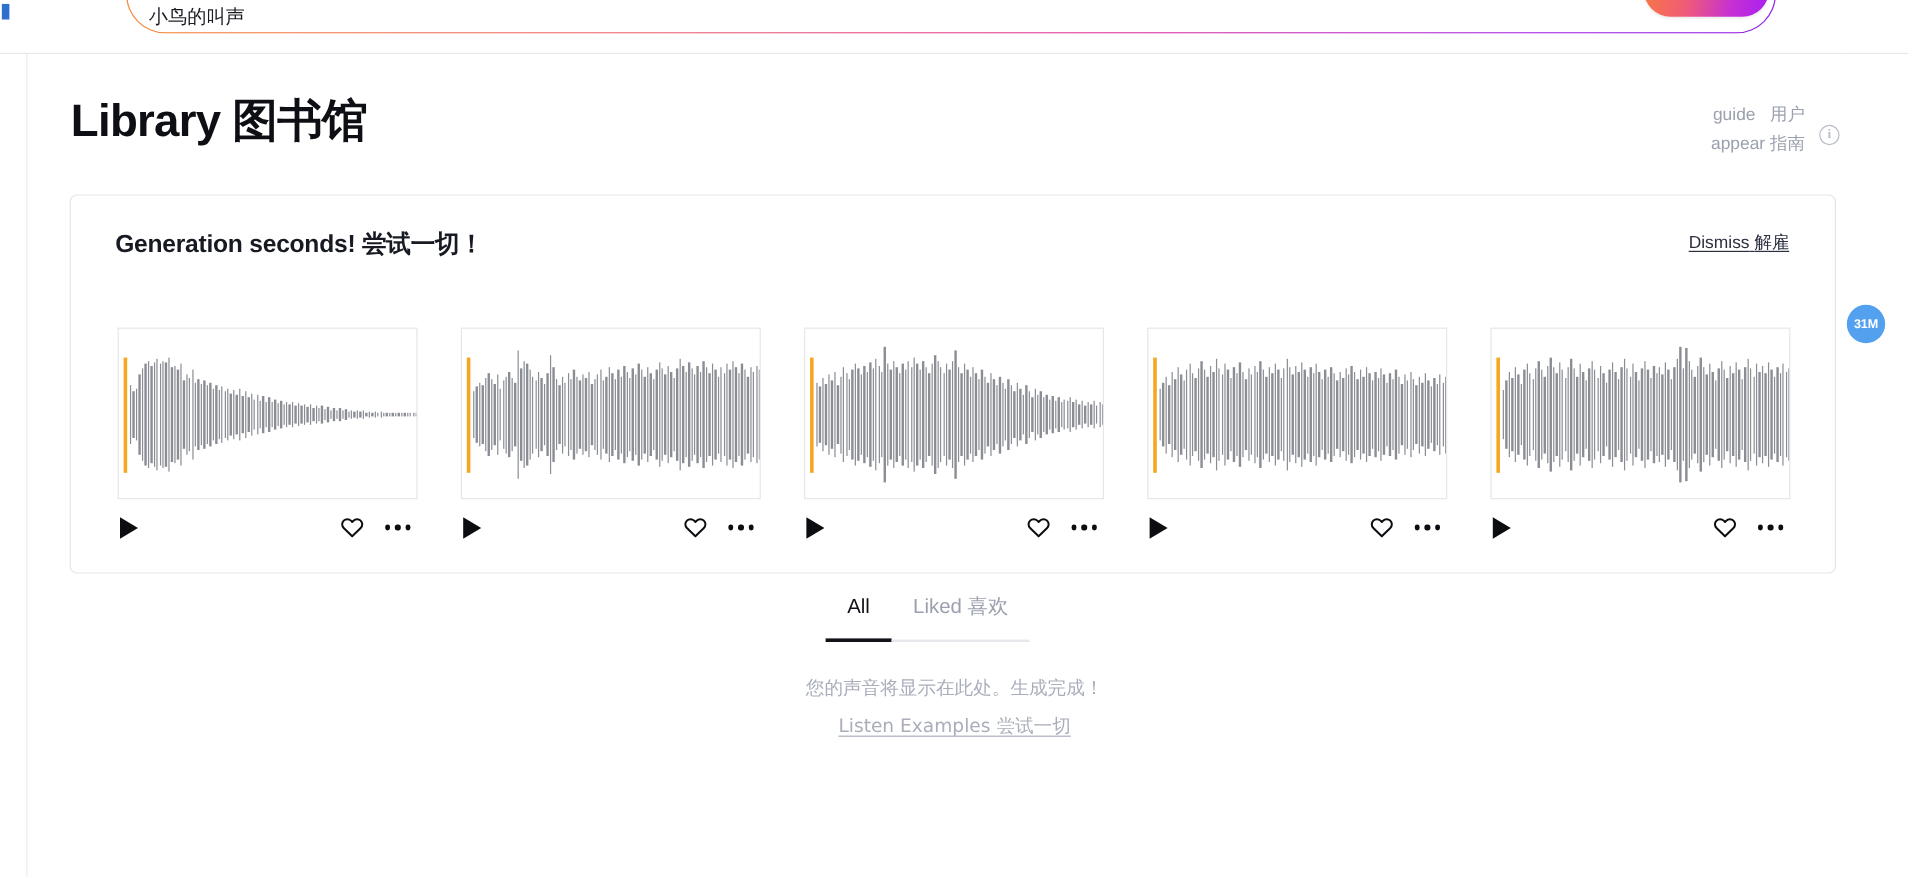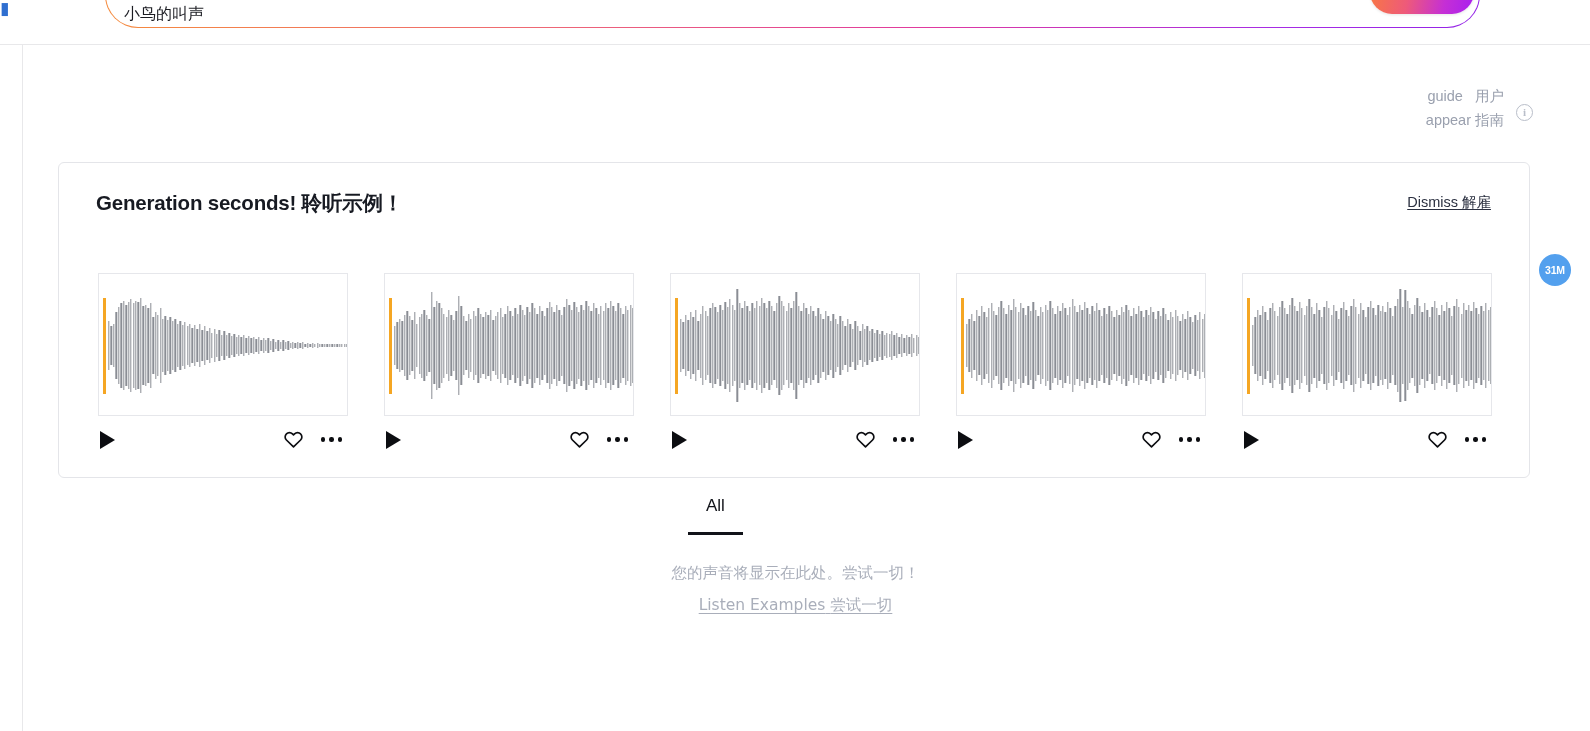--- a/index.html
+++ b/index.html
@@ -387,39 +387,43 @@
     <div class="prompt-text">小鸟的叫声</div>
 
     <div class="generate-btn">Generate</div>
   </div>
 
   <div class="left-rail-divider"></div>
   <div class="right-rail-divider"></div>
 
   <div class="page">
 
+    <div class="page-title">
+      <span>Library</span>
+      <span class="cjk">图书馆</span>
+    </div>
 
     <div class="user-guide">
       <div>
         <span>guide</span>
         &nbsp;&nbsp;<span class="cjk">用户</span>
       </div>
       <div>
         <span>appear</span>
         <span class="cjk">指南</span>
       </div>
     </div>
 
     <div class="info-icon">i</div>
 
     <div class="gen-panel">
 
       <div class="gen-head">
         <span>Generation seconds!</span>
-        <span class="cjk">聆听示例！</span>
+        <span class="cjk">尝试一切！</span>
       </div>
 
       <div class="dismiss-link">
         <span>Dismiss</span>
         <span class="cjk">解雇</span>
       </div>
 
 
       <div class="cards" id="result-cards">
           <div class="card">
@@ -1000,24 +1004,25 @@
                 <i></i>
                 <i></i>
               </div>
             </div>
           </div>
         </div>
     </div>
 
     <div class="tabs" id="tabs-row">
         <div class="tab active"><span>All</span><span class="tab-underline"></span></div>
+        <div class="tab"><span>Liked</span> <span class="cjk">喜欢</span><span class="tab-underline"></span></div>
       </div>
 
     <div class="empty">
-      <div class="empty-line cjk">您的声音将显示在此处。尝试一切！</div>
+      <div class="empty-line cjk">您的声音将显示在此处。生成完成！</div>
       <div class="empty-link">
         <span>Listen Examples</span>
         <span>尝试一切</span>
       </div>
     </div>
 
   </div>
 
   <div class="float-badge">31M</div>
 

